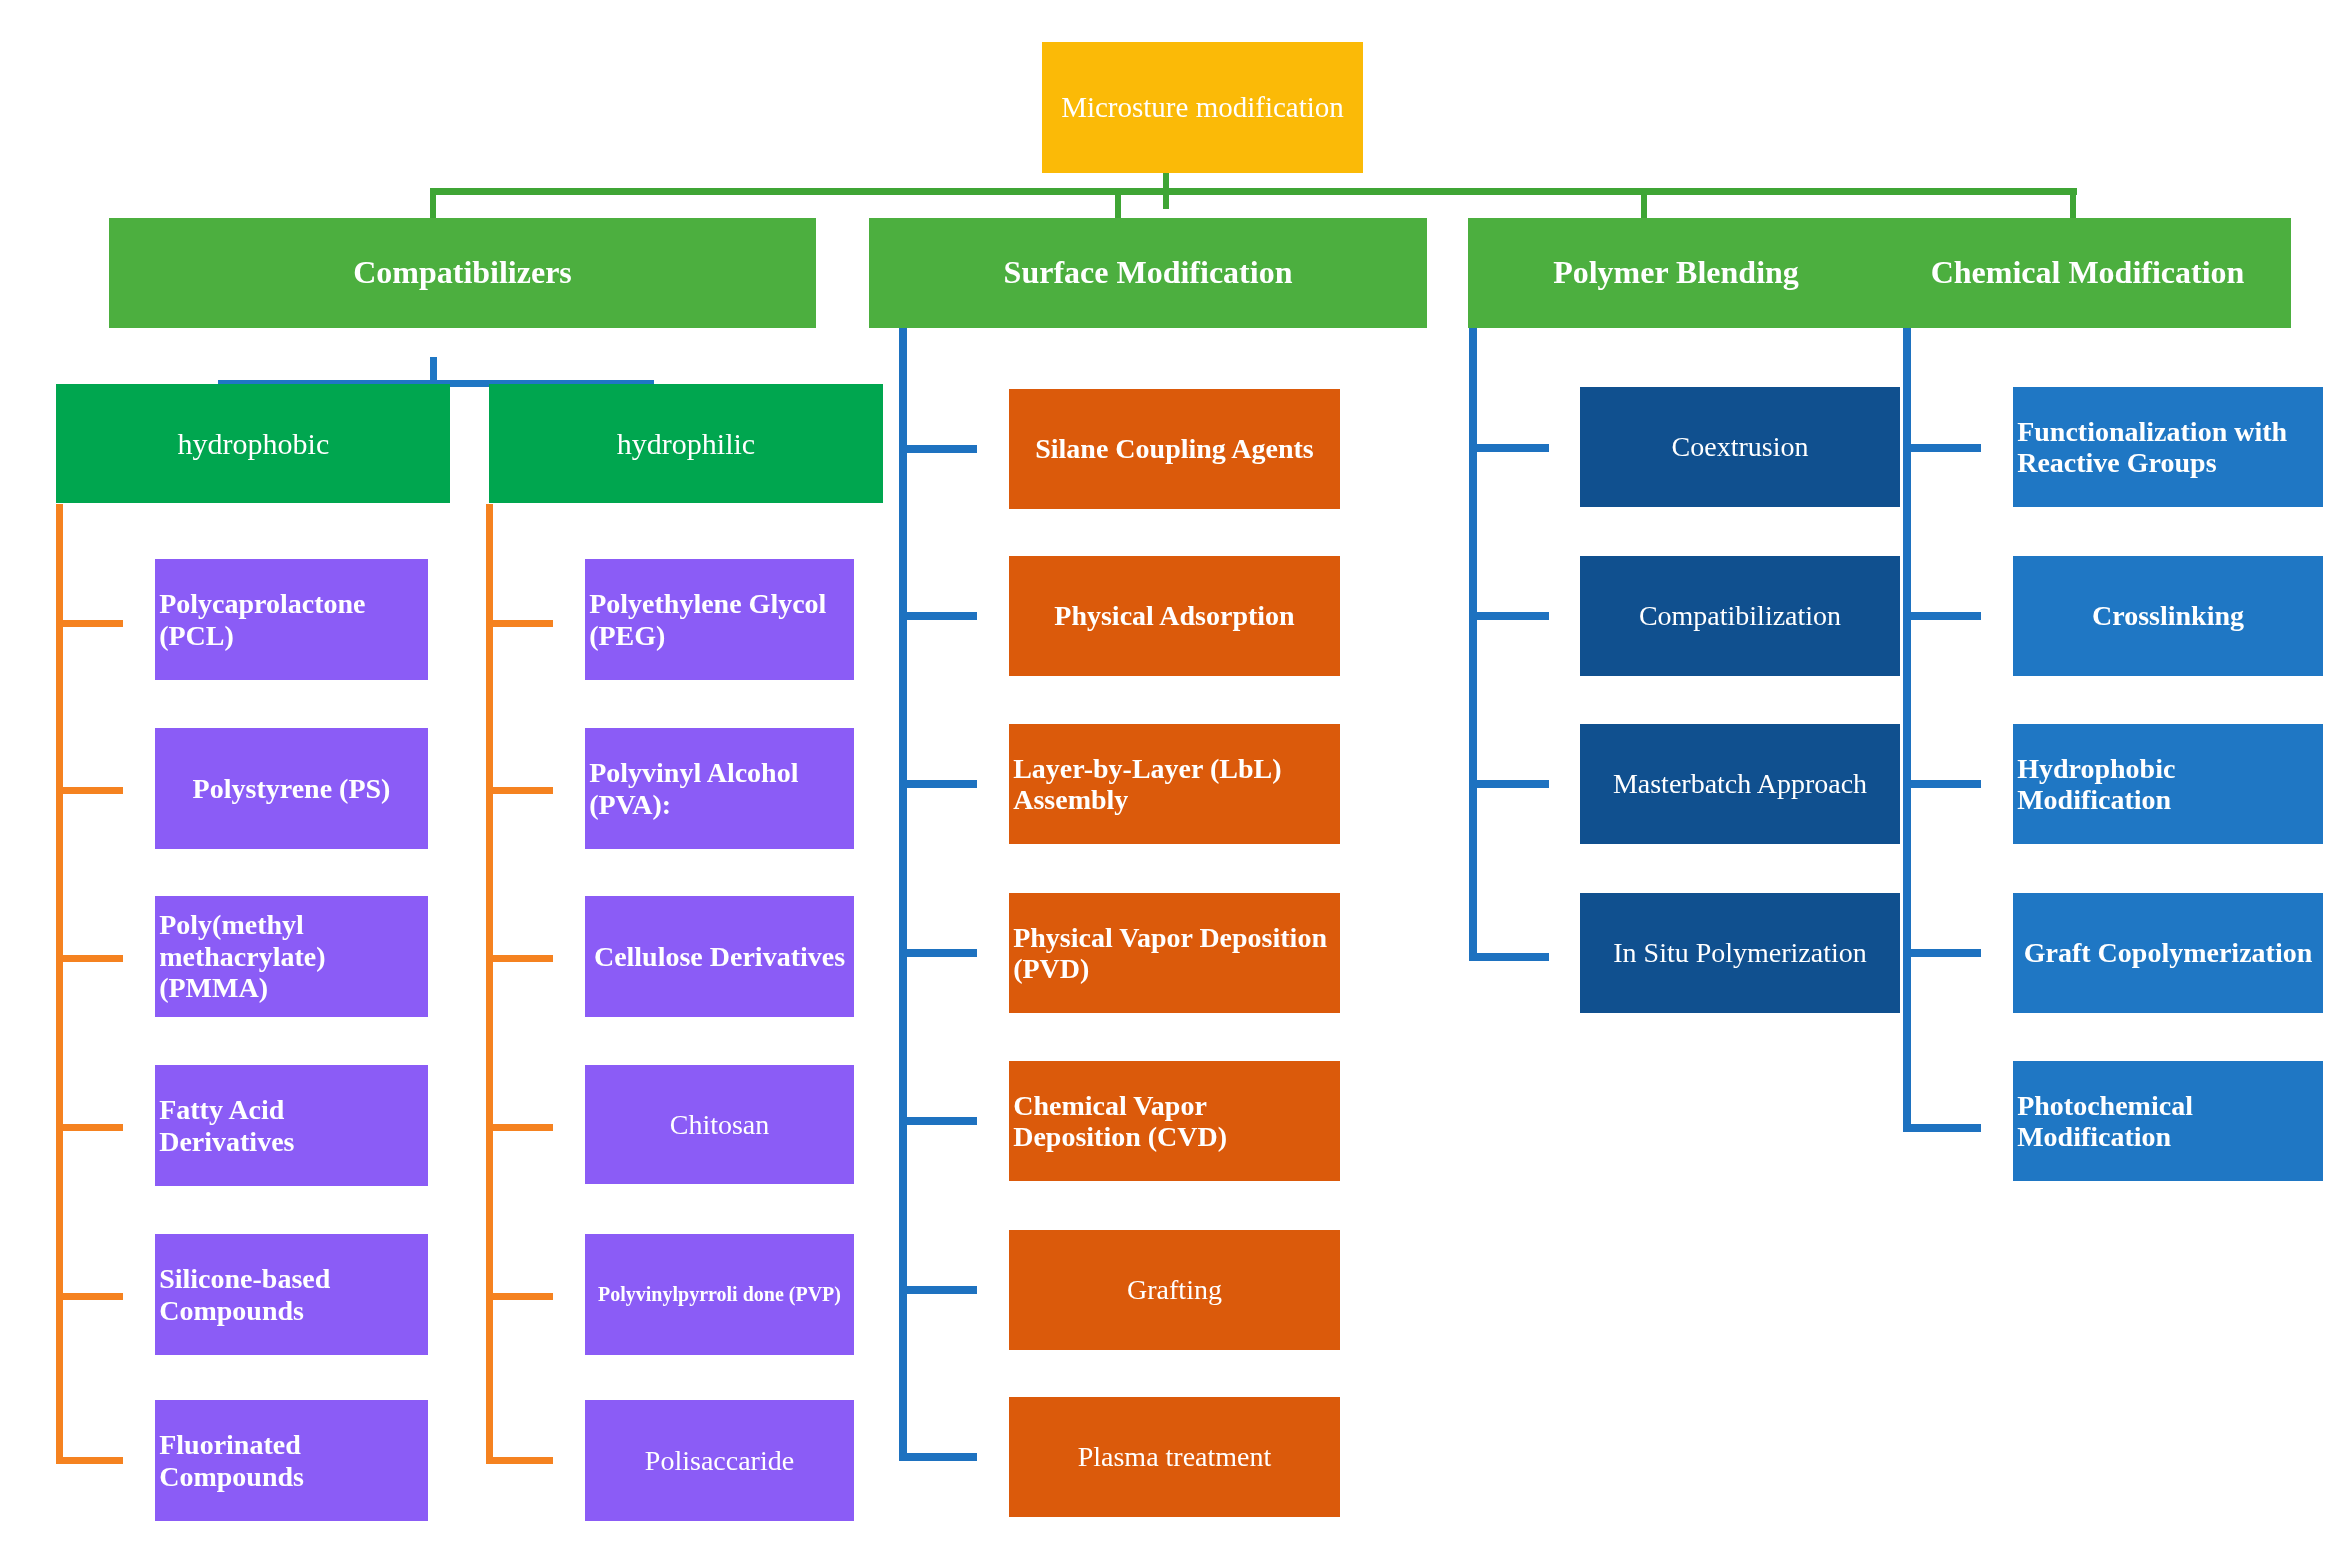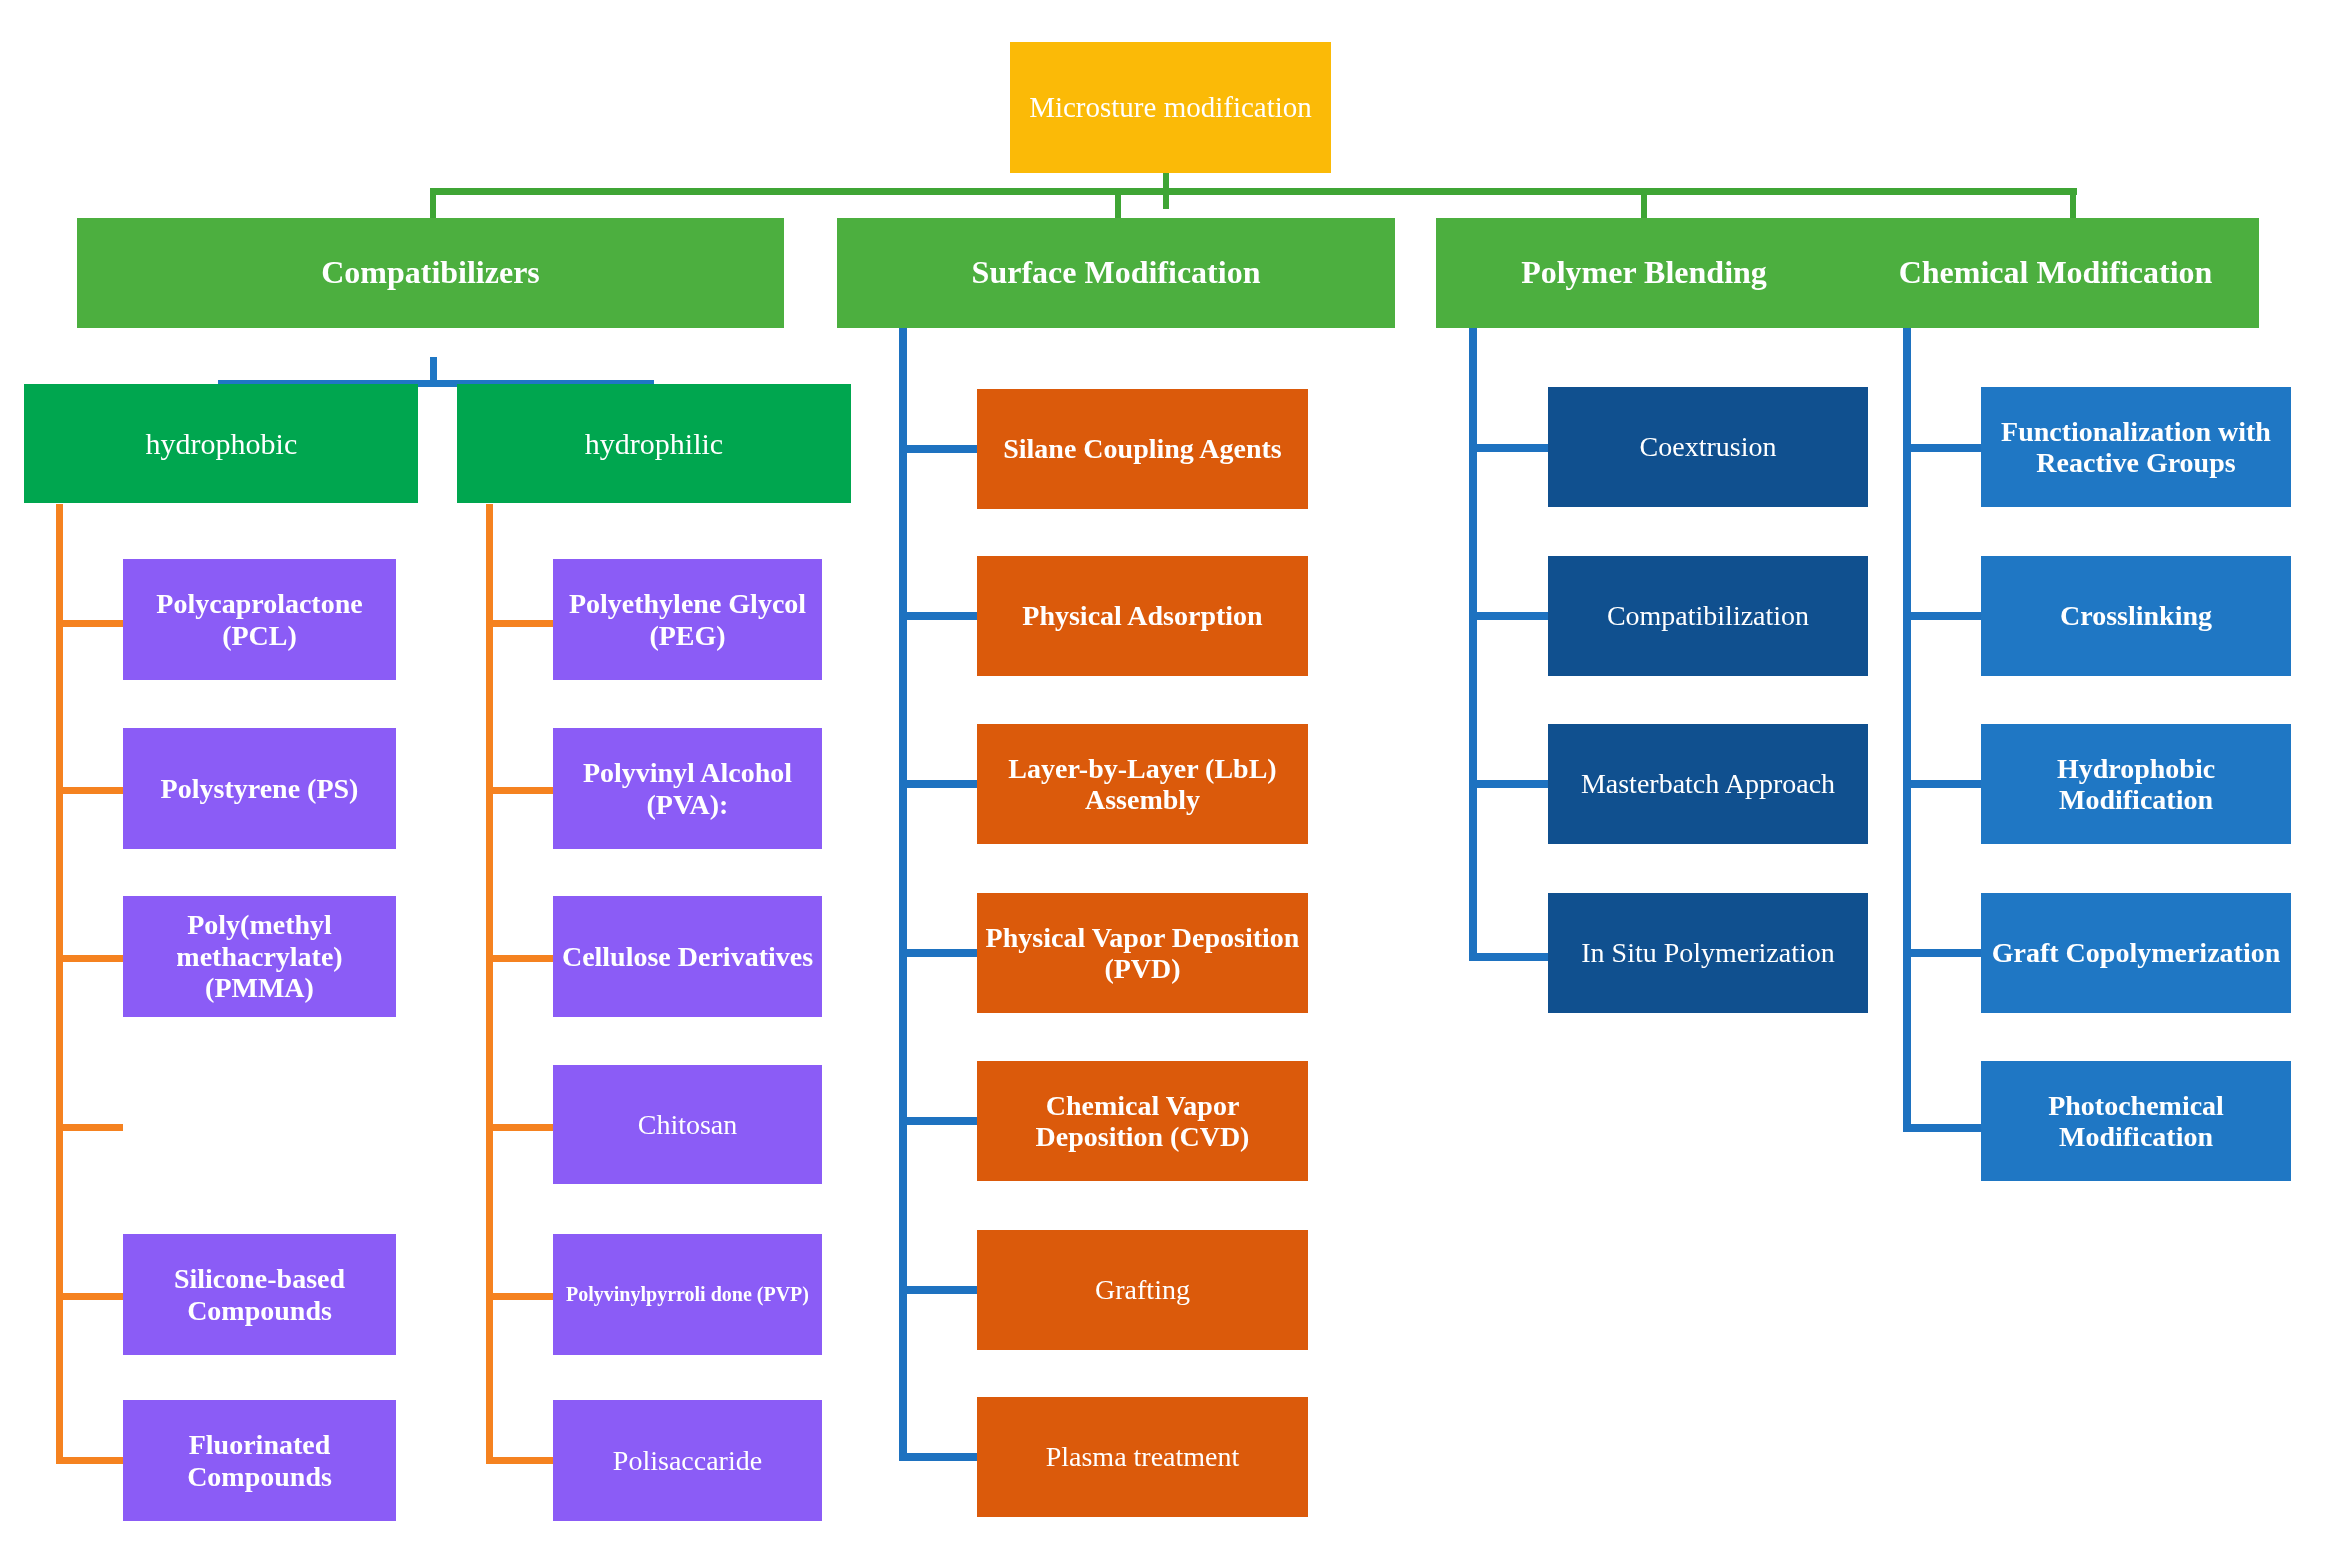--- a/index.html
+++ b/index.html
@@ -10,25 +10,25 @@
     overflow:hidden;
   }
   #canvas{position:relative;width:2330px;height:1561px;}
 
   .node{
     position:absolute;
     box-sizing:border-box;
     display:flex;
     align-items:center;
     justify-content:center;
-    text-align:center;
     color:#ffffff;
     line-height:1.12;
     padding:2.8px 4.2px;
     white-space:pre-line;
+    margin-left:32px;
   }
 
   
   .root      {background:#FBBA07;}
   .cat       {background:#4CAF3F; font-weight:bold;}
   .subcat    {background:#00A64F;}
   .leaf-orange-light{background:#8b5cf6; font-weight:bold;}
   .leaf-orange-dark {background:#DB5A0B; font-weight:bold;}
   .leaf-blue-dark   {background:#10508F; font-weight:normal;}
   .leaf-blue-light  {background:#1F77C4; font-weight:bold;}
@@ -104,20 +104,21 @@
   <div class="node cat" style="left:837px;top:218px;width:558px;height:110px;font-size:32px;">Surface Modification</div>
   <div class="node cat" style="left:1436px;top:218px;width:416px;height:110px;font-size:32px;">Polymer Blending</div>
   <div class="node cat" style="left:1852px;top:218px;width:407px;height:110px;font-size:32px;">Chemical Modification</div>
 
   <div class="node subcat" style="left:24.4px;top:384px;width:394px;height:119px;font-size:30px;">hydrophobic</div>
   <div class="node subcat" style="left:457px;top:384px;width:394px;height:119px;font-size:30px;">hydrophilic</div>
 
   <div class="node leaf-orange-light" style="left:123px;top:559px;width:273px;height:121px;font-size:28px;">Polycaprolactone (PCL)</div>
   <div class="node leaf-orange-light" style="left:123px;top:728px;width:273px;height:121px;font-size:28px;">Polystyrene (PS)</div>
   <div class="node leaf-orange-light" style="left:123px;top:896px;width:273px;height:121px;font-size:28px;">Poly(methyl methacrylate) (PMMA)</div>
+  <div class="node leaf-orange-light" style="left:123px;top:1065px;width:273px;height:121px;font-size:28px;">Fatty Acid Derivatives</div>
   <div class="node leaf-orange-light" style="left:123px;top:1234px;width:273px;height:121px;font-size:28px;">Silicone-based Compounds</div>
   <div class="node leaf-orange-light" style="left:123px;top:1400px;width:273px;height:121px;font-size:28px;">Fluorinated Compounds</div>
 
   <div class="node leaf-orange-light" style="left:553px;top:559px;width:269px;height:121px;font-size:28px;">Polyethylene Glycol (PEG)</div>
   <div class="node leaf-orange-light" style="left:553px;top:728px;width:269px;height:121px;font-size:28px;">Polyvinyl Alcohol (PVA):</div>
   <div class="node leaf-orange-light" style="left:553px;top:896px;width:269px;height:121px;font-size:28px;">Cellulose Derivatives</div>
   <div class="node leaf-orange-light reg" style="left:553px;top:1065px;width:269px;height:119px;font-size:28px;">Chitosan</div>
   <div class="node leaf-orange-light" style="left:553px;top:1234px;width:269px;height:121px;font-size:20px;">Polyvinylpyrroli done (PVP)</div>
   <div class="node leaf-orange-light reg" style="left:553px;top:1400px;width:269px;height:121px;font-size:28px;">Polisaccaride</div>
 

